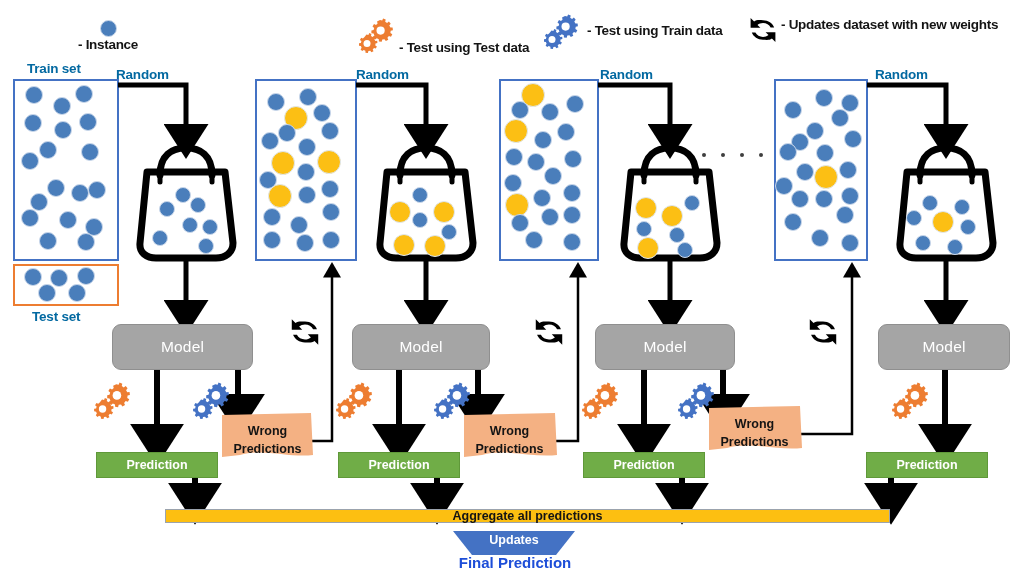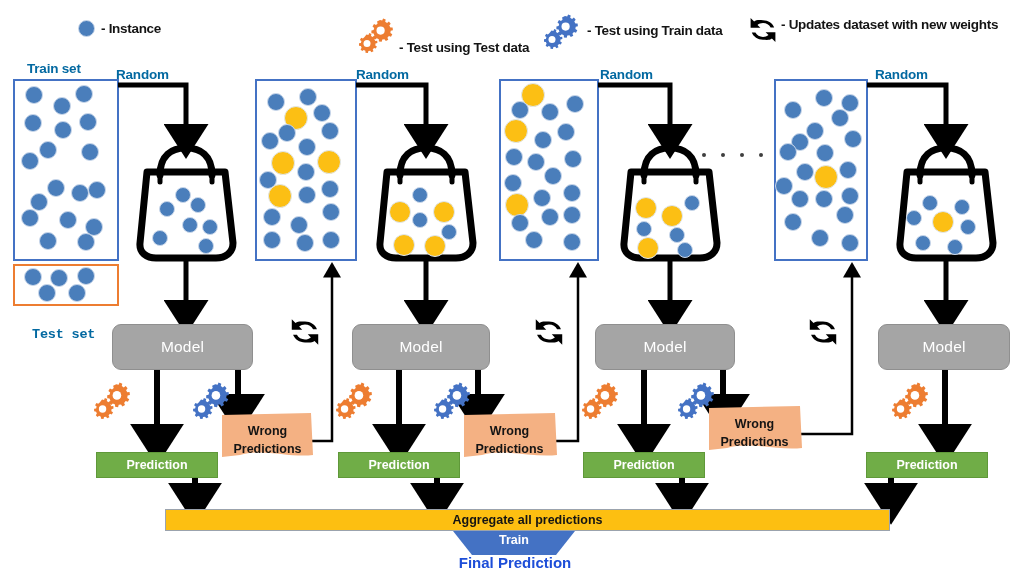--- a/index.html
+++ b/index.html
@@ -24,21 +24,21 @@
   svg{display:block;overflow:visible;}
   .ell{width:4px;height:4px;border-radius:50%;background:#3f3f3f;}
 </style>
 </head>
 <body>
 
 <div id="stage">
 
   <div class="abs" style="left:0;top:0;width:1024px;height:58px;">
 
-    <div class="abs" style="left:78px;top:20px;display:flex;align-items:center;gap:6px;">
+    <div class="abs" style="left:78px;top:20px;display:flex;align-items:center;flex-direction:column;">
       <span class="dot inst" style="width:17px;height:17px;"></span>
       <span class="legend-text">- Instance</span>
     </div>
 
 
     <div class="abs" style="left:357px;top:12px;display:flex;align-items:center;gap:4px;">
       <span>
         <svg width="36" height="36" viewBox="0 0 36 36">
           <g fill="#ed7d31">
             <path d="M23,4 l2.2,0.5 0.9,-2.1 2.6,1.1 -0.5,2.2 1.9,1.3 1.8,-1.4 1.8,2.2 -1.4,1.8 1.1,2 2.2,-0.2 0.3,2.8 -2.2,0.6 -0.3,2.2 1.9,1.2 -1.3,2.5 -2.1,-0.7 -1.5,1.7 0.9,2.0 -2.5,1.3 -1.3,-1.8 -2.2,0.3 -0.6,2.2 -2.8,-0.3 -0.1,-2.2 -2.0,-1.0 -1.7,1.4 -1.9,-2.0 1.2,-1.9 -0.8,-2.1 -2.2,-0.3 0,-2.8 2.2,-0.5 0.6,-2.1 -1.7,-1.4 1.5,-2.4 2.0,0.9 1.6,-1.5 -0.6,-2.1z"></path>
@@ -72,21 +72,21 @@
             <path d="M15,3.2 C20.2,3.2 24.6,6.2 26.2,10.4 L22.6,10.4 C21.2,7.8 18.4,6.0 15,6.0 C12.9,6.0 11.0,6.7 9.5,7.9 L12.4,10.8 L2.6,10.8 L2.6,1.0 L6.1,4.5 C8.5,2.6 11.6,3.2 15,3.2 Z"></path>
             <path d="M15,22.8 C9.8,22.8 5.4,19.8 3.8,15.6 L7.4,15.6 C8.8,18.2 11.6,20.0 15,20.0 C17.1,20.0 19.0,19.3 20.5,18.1 L17.6,15.2 L27.4,15.2 L27.4,25.0 L23.9,21.5 C21.5,23.4 18.4,22.8 15,22.8 Z"></path>
           </g>
         </svg>
       </span>
       <span class="legend-text">- Updates dataset with new weights</span>
     </div>
   </div>
 
   <div class="abs lbl" style="left:27px;top:61px;">Train set</div>
-  <div class="abs lbl" style="left:32px;top:327px;font-family:Liberation Mono, monospace;">Test set</div>
+  <div class="abs lbl" style="left:32px;top:309px;">Test set</div>
 
   <div class="abs lbl" style="left:116px;top:67px;">Random</div>
   <div class="abs lbl" style="left:356px;top:67px;">Random</div>
   <div class="abs lbl" style="left:600px;top:67px;">Random</div>
   <div class="abs lbl" style="left:875px;top:67px;">Random</div>
 
   <div class="abs" style="left:702px;top:153px;display:flex;gap:15px;">
     <span class="ell"></span>
     <span class="ell"></span>
     <span class="ell"></span>
@@ -307,24 +307,24 @@
   <div class="abs predbox" style="left:338px;top:452px;width:122px;height:26px;">
     <span>Prediction</span>
   </div>
   <div class="abs predbox" style="left:583px;top:452px;width:122px;height:26px;">
     <span>Prediction</span>
   </div>
   <div class="abs predbox" style="left:866px;top:452px;width:122px;height:26px;">
     <span>Prediction</span>
   </div>
 
-  <div class="abs aggbar" style="left:165px;top:509px;width:725px;height:22px;">
+  <div class="abs aggbar" style="left:165px;top:509px;width:725px;height:14px;">
     <span>Aggregate all predictions</span>
   </div>
-  <div class="abs voting" style="left:453px;top:533px;width:122px;">Train</div>
+  <div class="abs voting" style="left:453px;top:533px;width:122px;">Updates</div>
   <div class="abs finalpred" style="left:440px;top:554px;width:150px;text-align:center;">Final Prediction</div>
 
   <div class="abs" id="dots-layer" style="left:0;top:0;width:1024px;height:576px;pointer-events:none;">
       <span class="dot inst" style="position: absolute; left: 25px; top: 86px; width: 18px; height: 18px;"></span>
       <span class="dot inst" style="position: absolute; left: 53px; top: 97px; width: 18px; height: 18px;"></span>
       <span class="dot inst" style="position: absolute; left: 75px; top: 85px; width: 18px; height: 18px;"></span>
       <span class="dot inst" style="position: absolute; left: 24px; top: 114px; width: 18px; height: 18px;"></span>
       <span class="dot inst" style="position: absolute; left: 54px; top: 121px; width: 18px; height: 18px;"></span>
       <span class="dot inst" style="position: absolute; left: 79px; top: 113px; width: 18px; height: 18px;"></span>
       <span class="dot inst" style="position: absolute; left: 39px; top: 141px; width: 18px; height: 18px;"></span>

